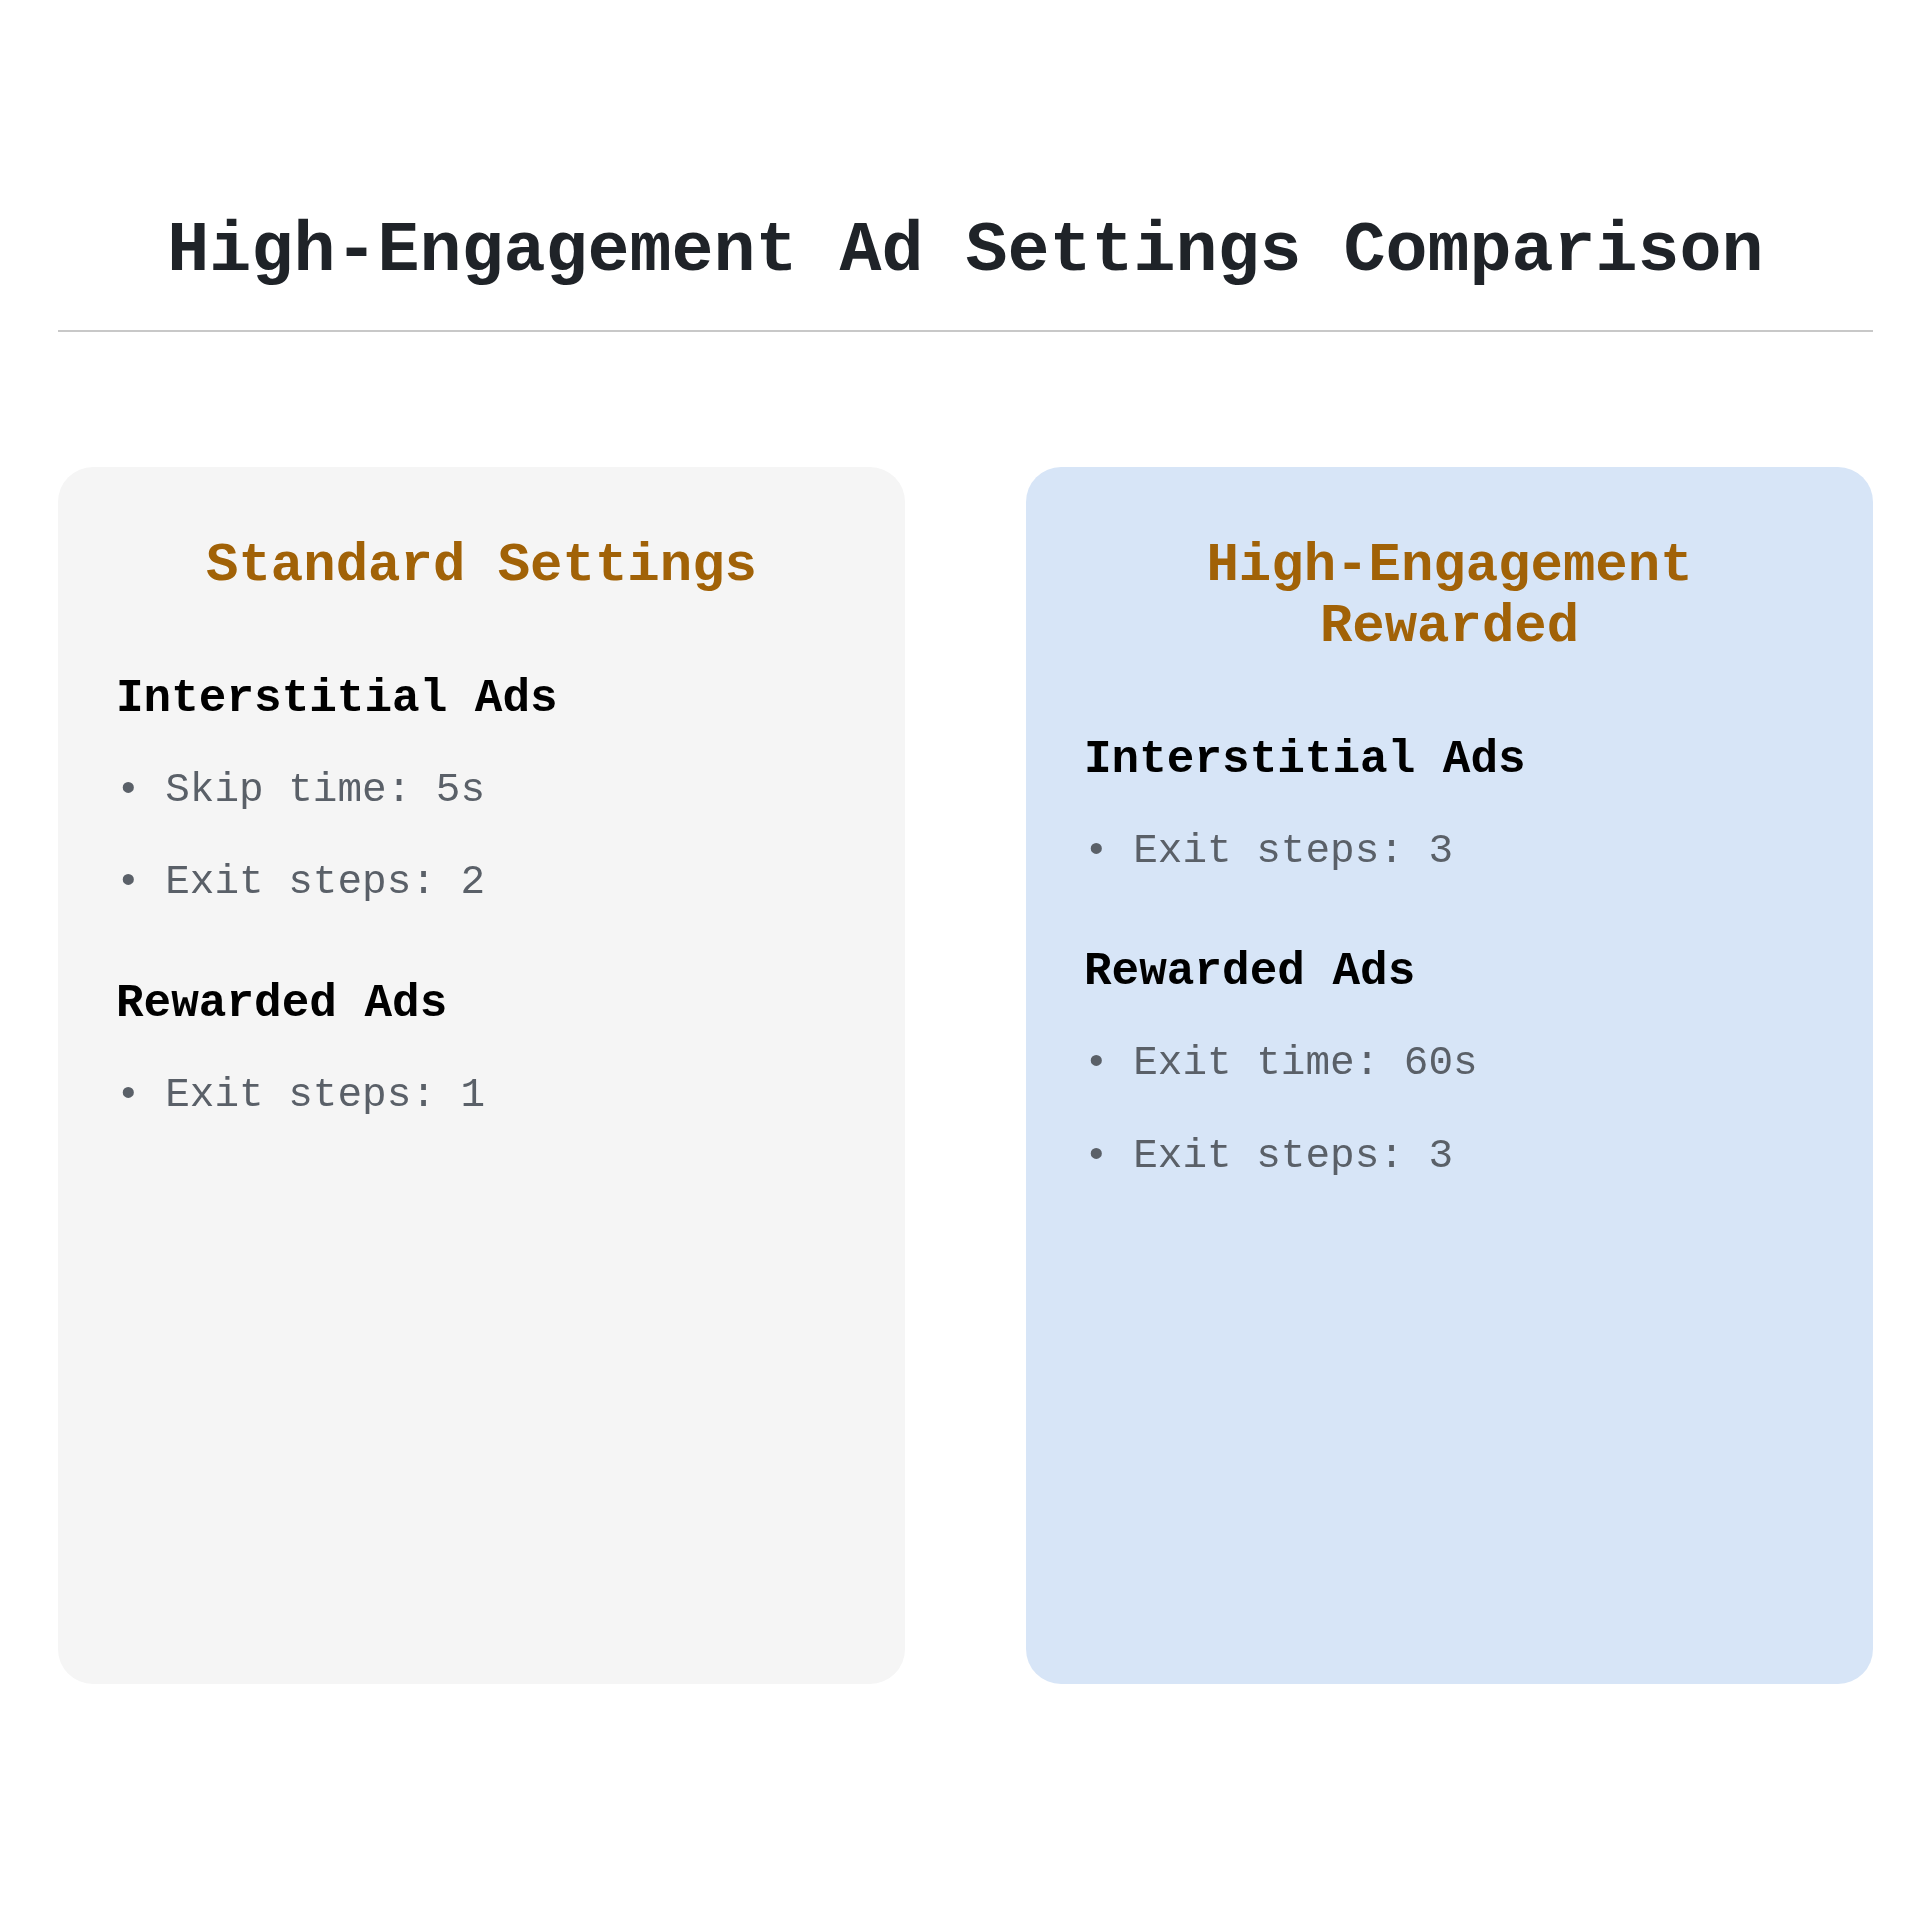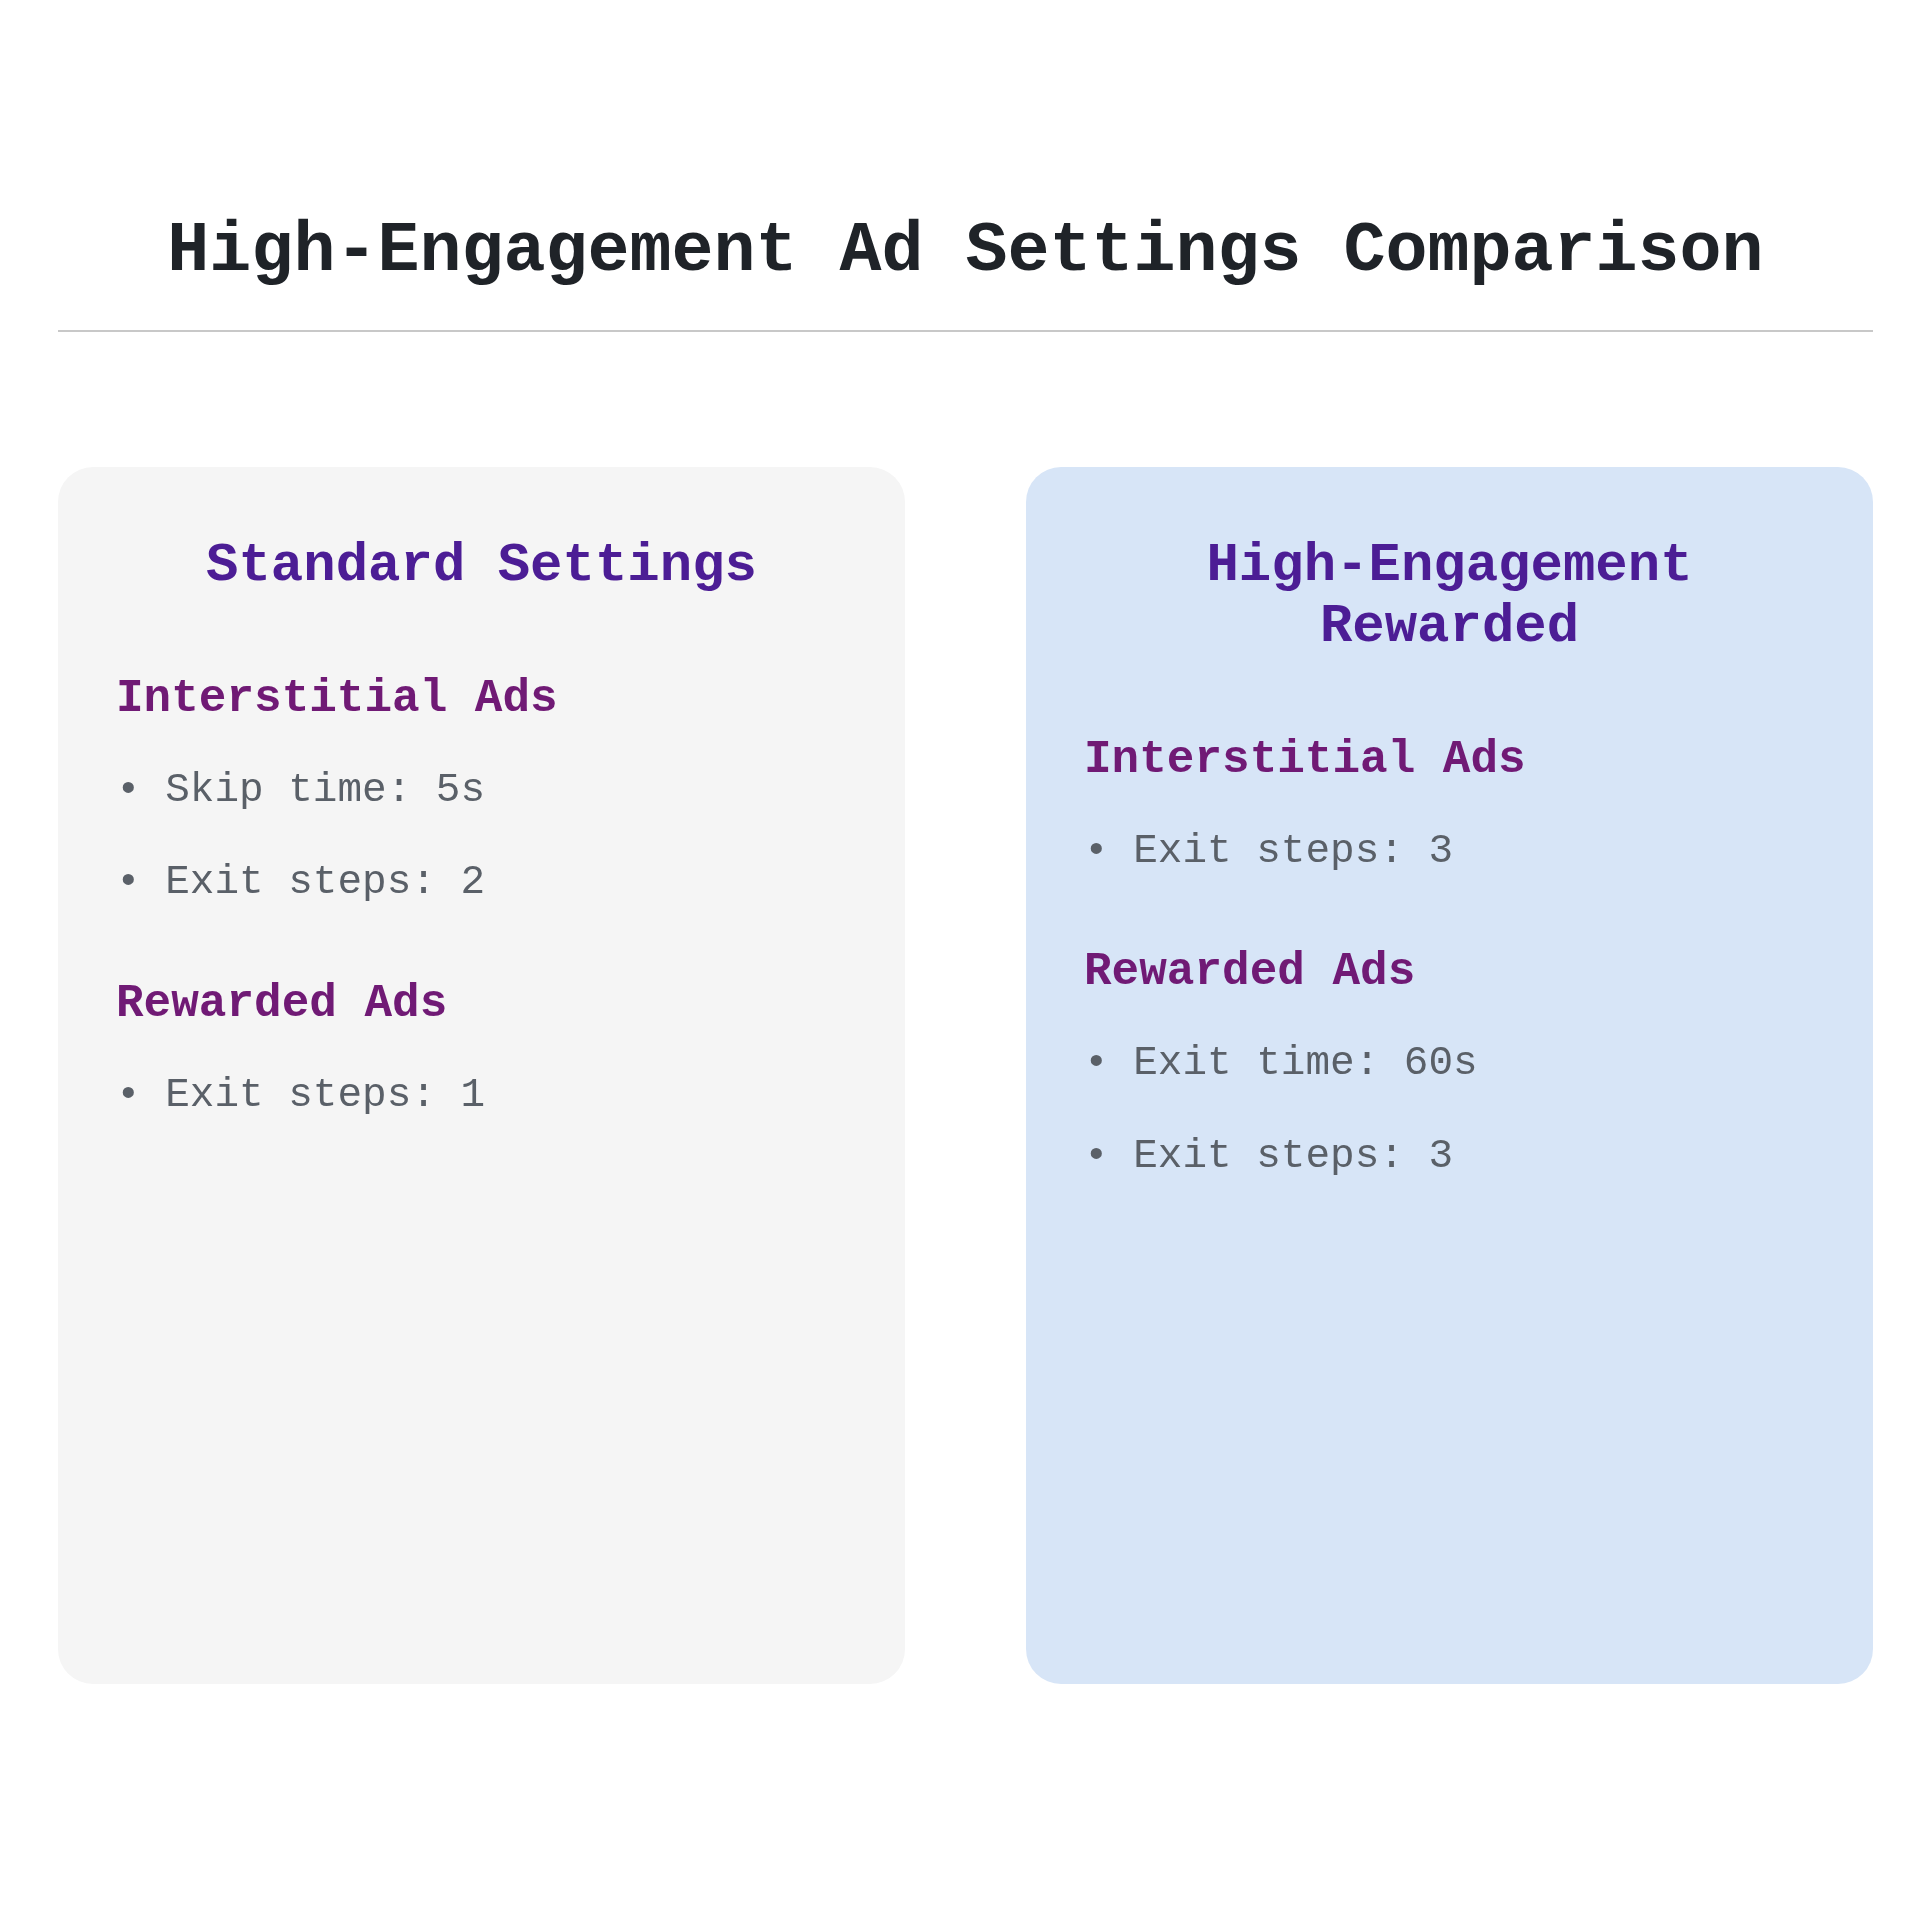--- a/index.html
+++ b/index.html
@@ -43,28 +43,28 @@
   }
   .card-standard {
     background: #f5f5f5;
   }
   .card-high {
     background: #d7e5f7;
   }
   .card-title {
     font-size: 54px;
     font-weight: 700;
-    color: #4c1d95;
+    color: #a16207;
     text-align: center;
     margin-bottom: 77px;
   }
   .section-heading {
     font-size: 46px;
     font-weight: 700;
-    color: #701a75;
+    color: #000000;
     margin-bottom: 39px;
   }
   .bullet-item {
     font-size: 41px;
     color: #5a6068;
     margin-bottom: 39px;
     line-height: 1.3;
   }
   .section-block {
     margin-bottom: 68px;

